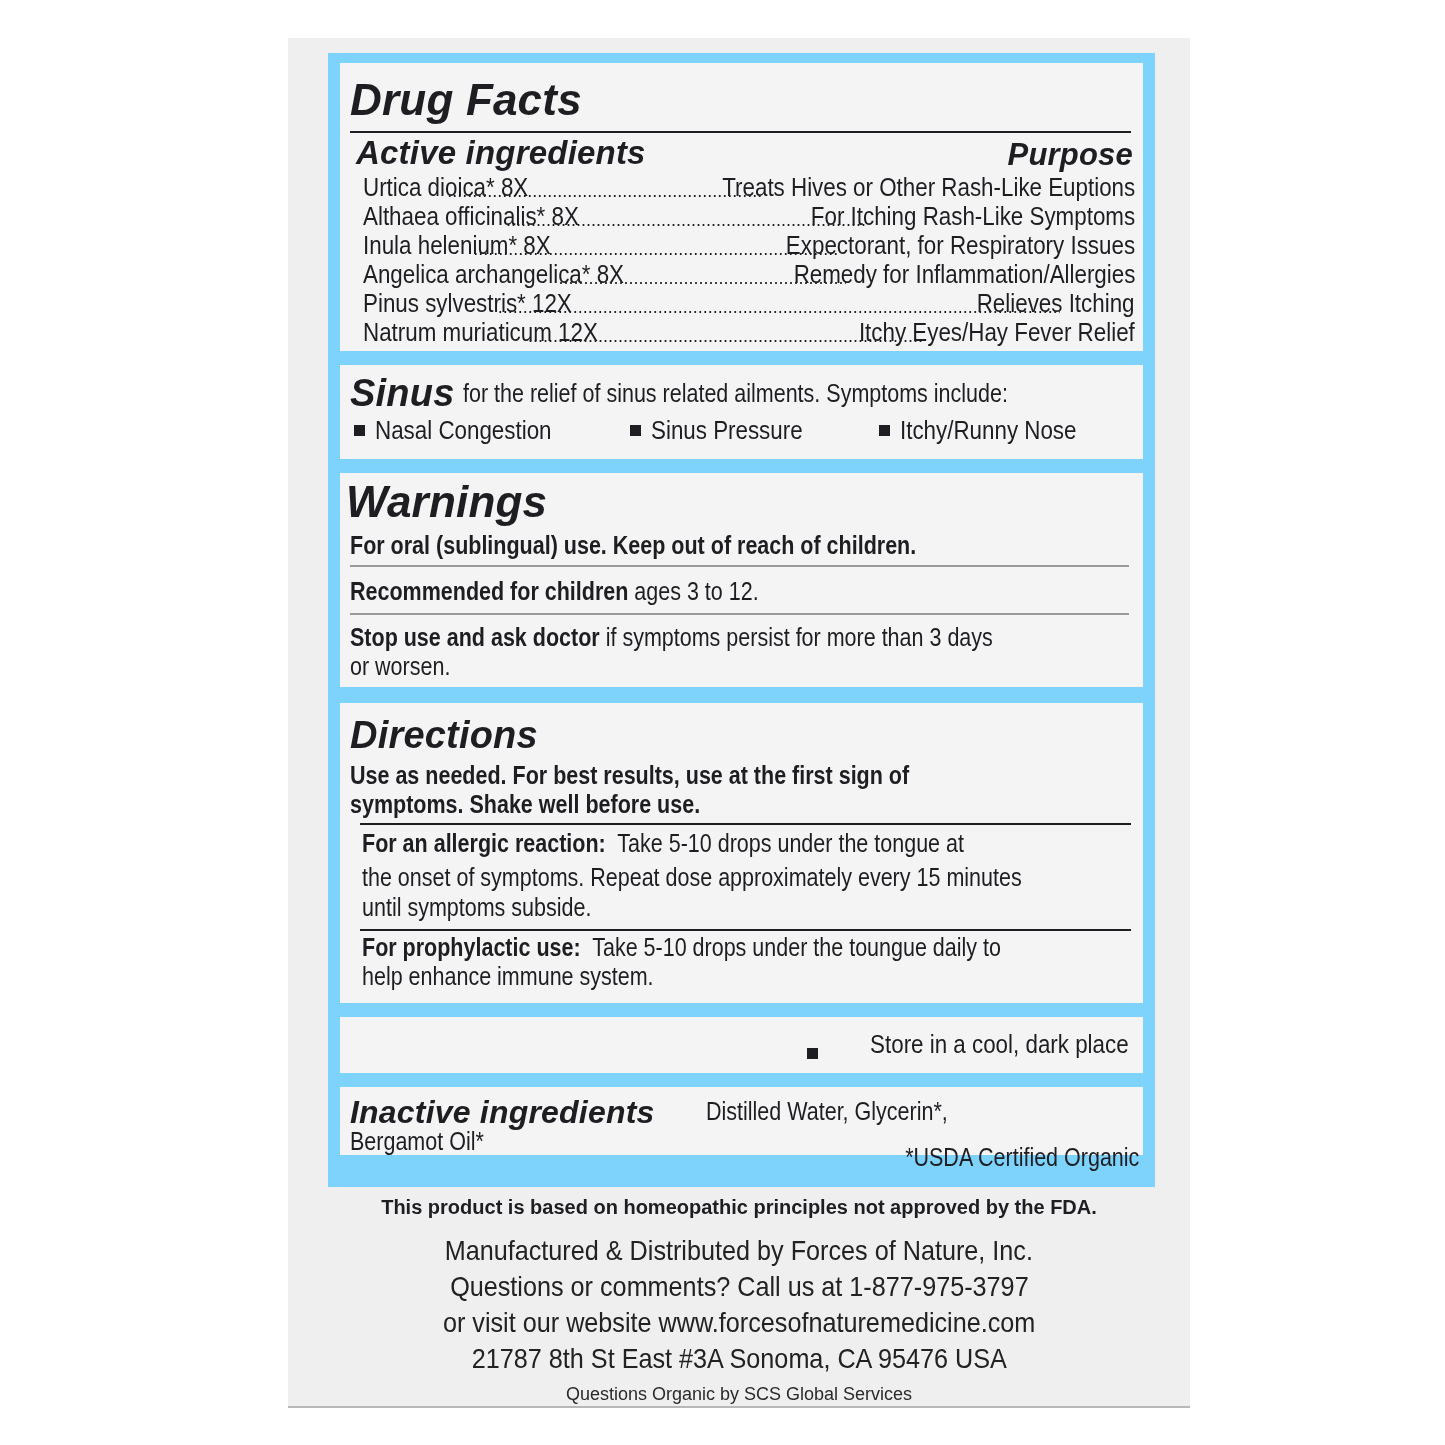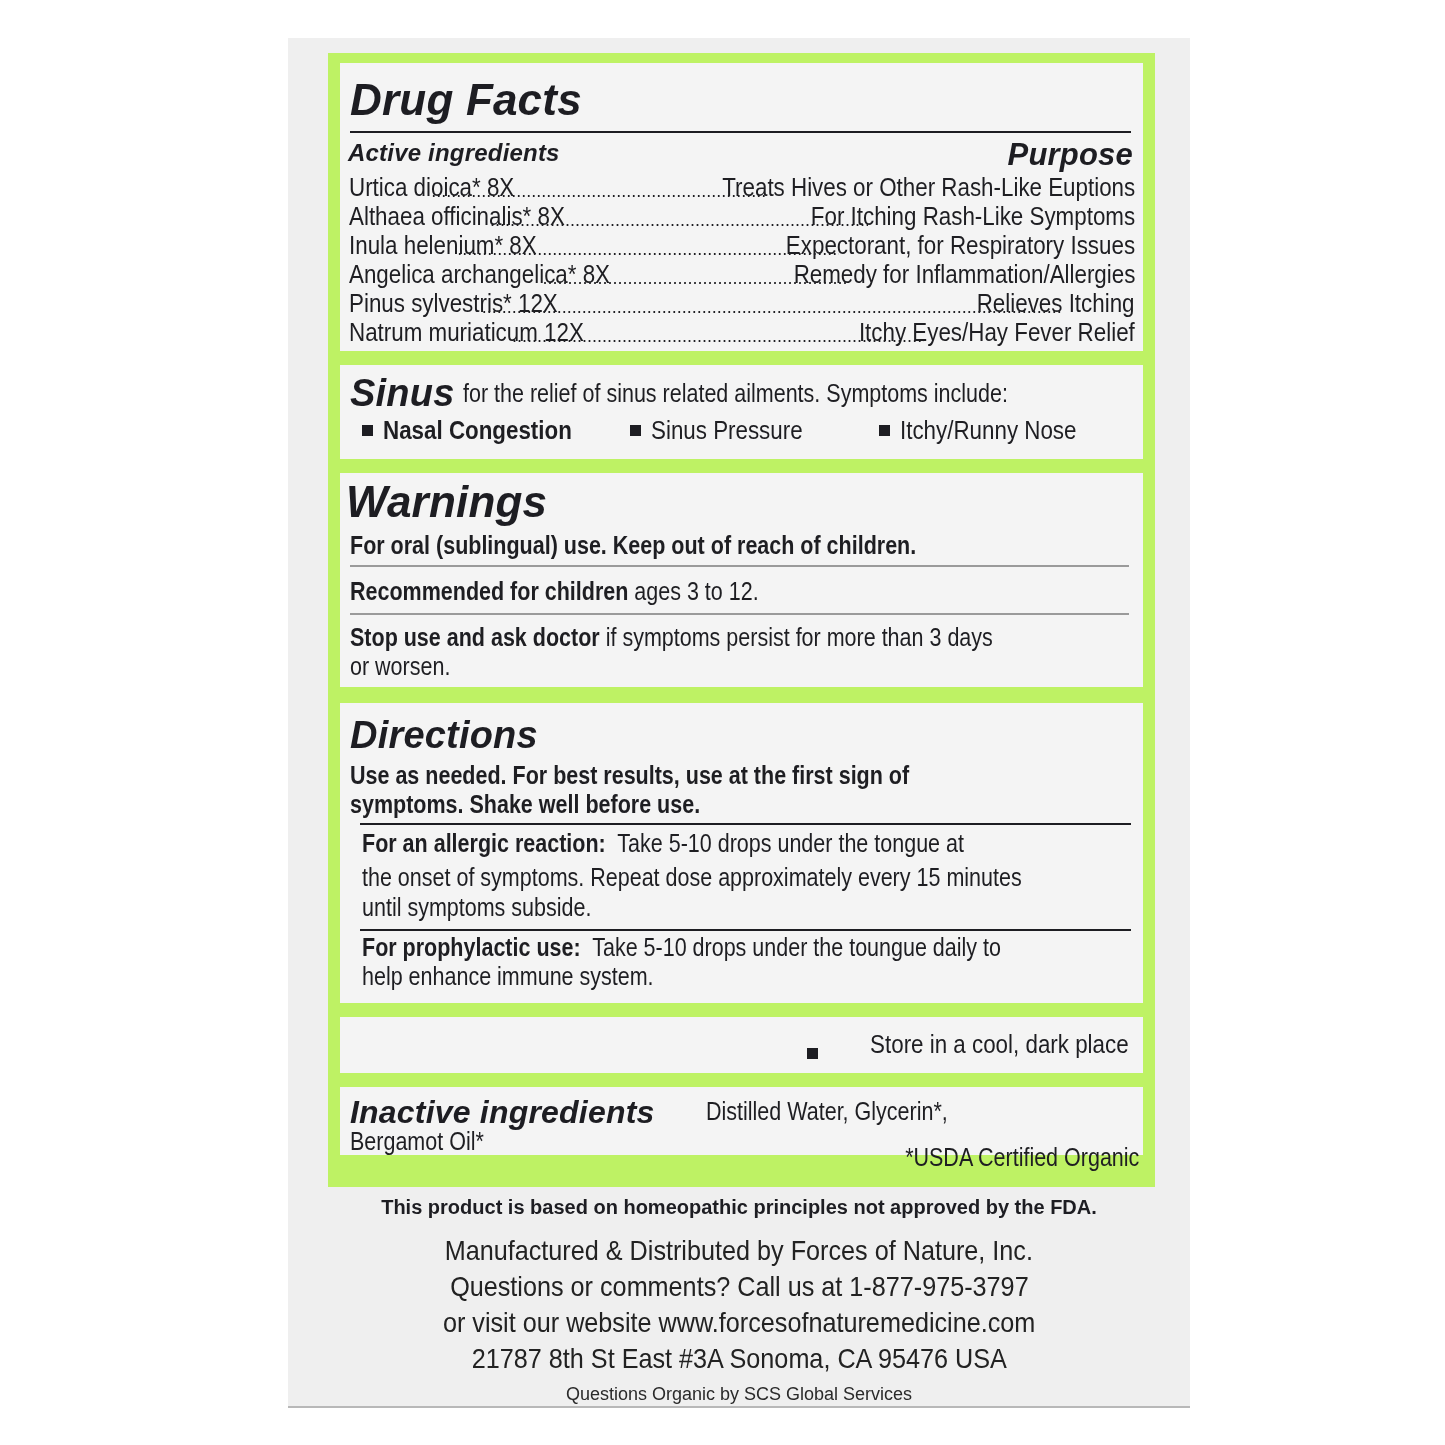--- a/index.html
+++ b/index.html
@@ -6,38 +6,38 @@
     html, body { width: 1445px; height: 1445px; background: #ffffff; overflow: hidden; }
     body { position: relative; font-family: "Liberation Sans", sans-serif; color: #1e1e22; }
 
     .card {
       position: absolute; left: 288px; top: 38px; width: 902px; height: 1370px;
       background: #efefef;
       border-bottom: 2px solid #b8b8b8;
     }
     .frame {
       position: absolute; left: 40px; top: 15px; width: 827px; height: 1134px;
-      background: #bef264;
+      background: #7dd3fc;
       padding: 10px 12px 10px 12px;
     }
     .box {
       position: absolute; background: #f4f4f4;
       left: 12px; right: 12px;
     }
     .h-italic { font-weight: 700; font-style: italic; letter-spacing: 0.2px; color: #1d1d22; }
     .line { font-size: 25px; line-height: 29px; white-space: nowrap; transform: scaleX(0.86); transform-origin: left center; }
 
     
     #box-facts { top: 10px; height: 288px; }
     #box-facts .title { position: absolute; left: 10px; top: 12px; font-size: 44px; line-height: 50px; }
     #box-facts .rule { position: absolute; left: 10px; right: 12px; top: 68px; height: 2px; background: #1d1d22; }
-    #box-facts .ai-head { position: absolute; left: 8px; top: 72px; font-size: 24px; line-height: 36px; }
+    #box-facts .ai-head { position: absolute; left: 16px; top: 72px; font-size: 33px; line-height: 36px; }
     #box-facts .purpose-head { position: absolute; right: 10px; top: 74px; font-size: 31px; line-height: 36px; }
     .ing-list { position: absolute; left: 9px; right: 8px; top: 110px; }
-    .ing-row { display: flex; height: 29px; font-size: 26px; line-height: 29px; white-space: nowrap; overflow: hidden; }
+    .ing-row { display: flex; height: 29px; font-size: 26px; line-height: 29px; white-space: nowrap; overflow: hidden; margin-left: 14px; }
     .ing-row .name, .ing-row .purpose { flex: none; transform: scaleX(0.86); }
     .ing-row .name { transform-origin: left center; margin-right: -14%; }
     .ing-row .purpose { transform-origin: right center; margin-left: -14%; }
     .ing-row .dots { flex: 1; overflow: hidden; position: relative; }
     .ing-row .dots::after {
       content: "........................................................................................................................................................................................................";
       position: absolute; left: 0; bottom: 0; letter-spacing: 0px; font-size: 18px; line-height: 22px;
     }
 
     
@@ -127,21 +127,21 @@
           <span class="dots"></span>
           <span class="purpose">Itchy Eyes/Hay Fever Relief</span>
         </div>
       </div>
     </div>
 
     <div class="box" id="box-uses">
       <div class="title h-italic">Sinus</div>
       <div class="desc line">for the relief of sinus related ailments. Symptoms include:</div>
       <div class="use-items">
-        <div class="use-item" style="left:8px;font-weight:bold;">
+        <div class="use-item" style="left:0px;">
           <span class="bullet"></span>
           <span class="txt">Nasal Congestion</span>
         </div>
         <div class="use-item" style="left:276px;">
           <span class="bullet"></span>
           <span class="txt">Sinus Pressure</span>
         </div>
         <div class="use-item" style="left:525px;">
           <span class="bullet"></span>
           <span class="txt">Itchy/Runny Nose</span>

